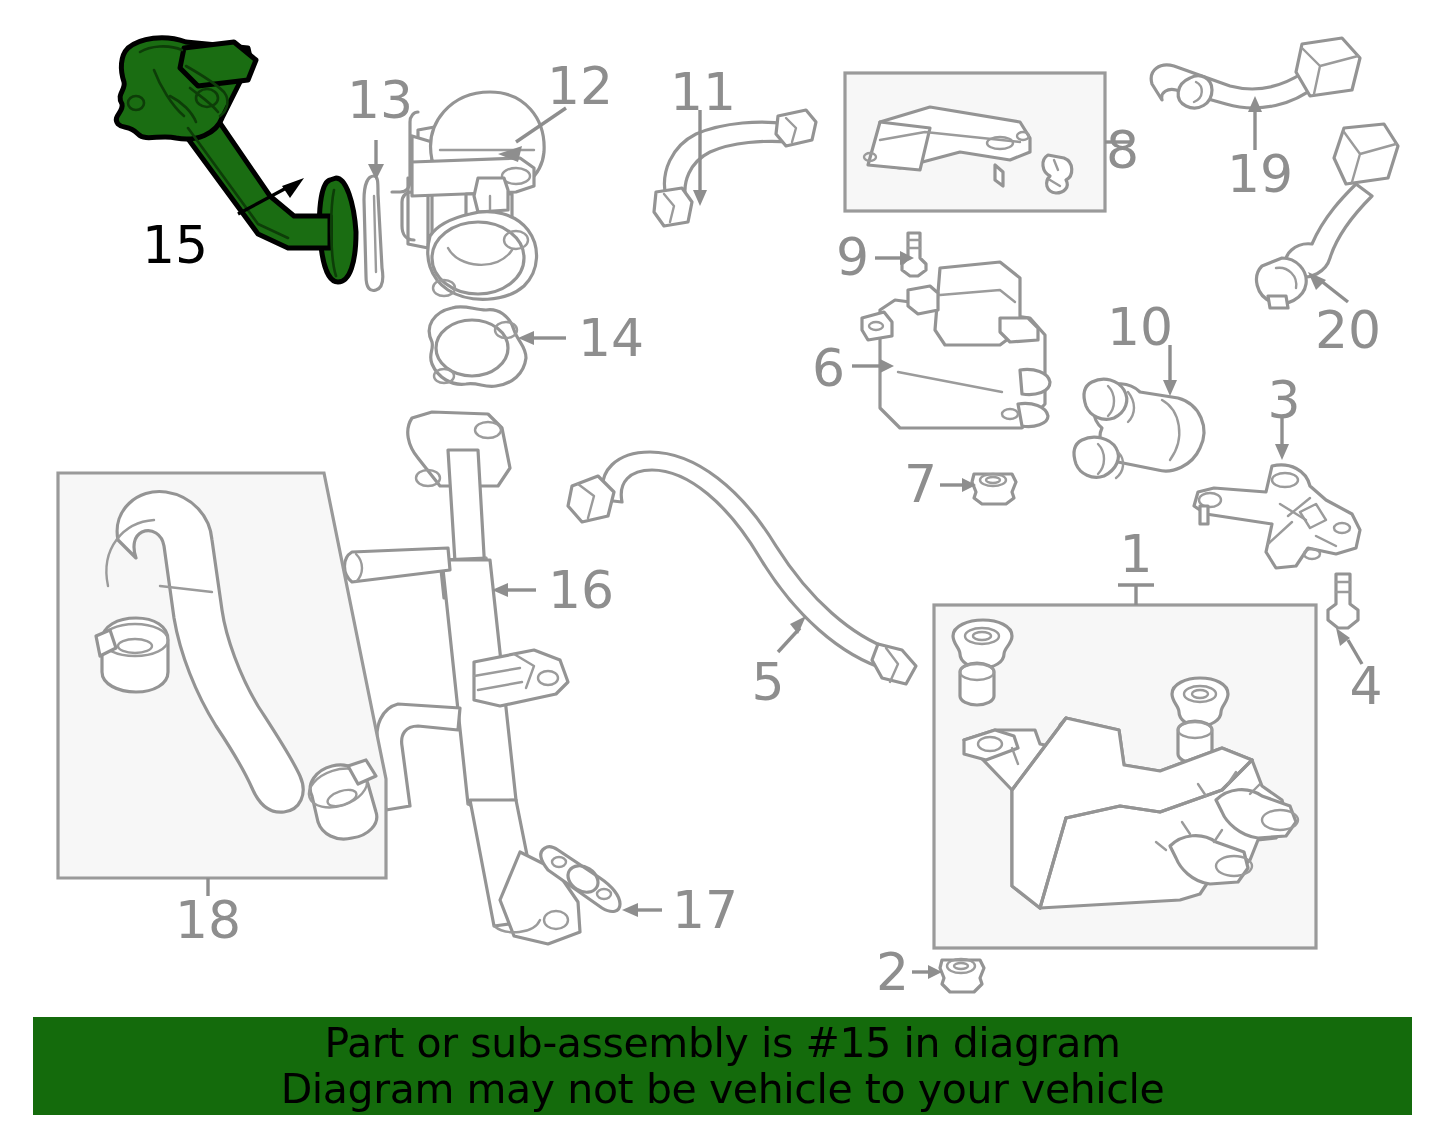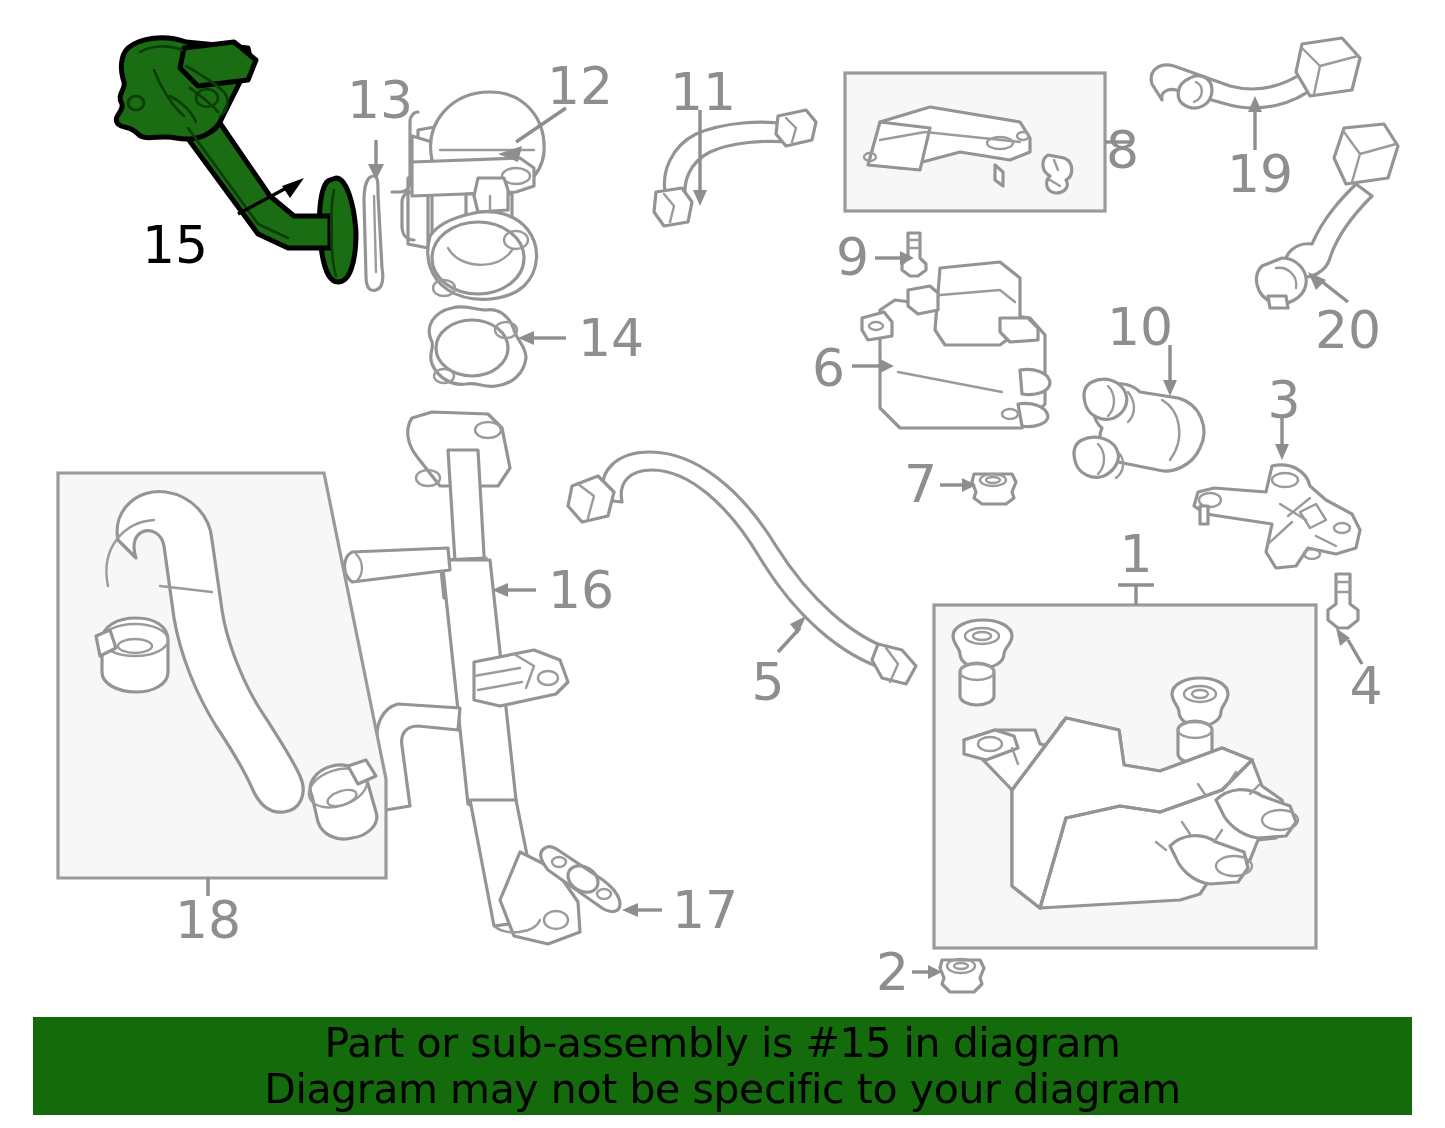--- a/index.html
+++ b/index.html
@@ -430,16 +430,16 @@
       <path class="fillw" d="M348 766 L366 760 L376 776 L358 784 Z"></path>
 
       <line class="leader" x1="208" y1="878" x2="208" y2="896"></line>
       <text class="callout-num" x="208" y="938" text-anchor="middle">18</text>
     </g>
 
   </svg>
 
   <div id="banner">
     <div class="bline">Part or sub-assembly is #15 in diagram</div>
-    <div class="bline">Diagram may not be specific to your diagram</div>
+    <div class="bline">Diagram may not be vehicle to your vehicle</div>
   </div>
 
 </div>
 
 </body></html>

